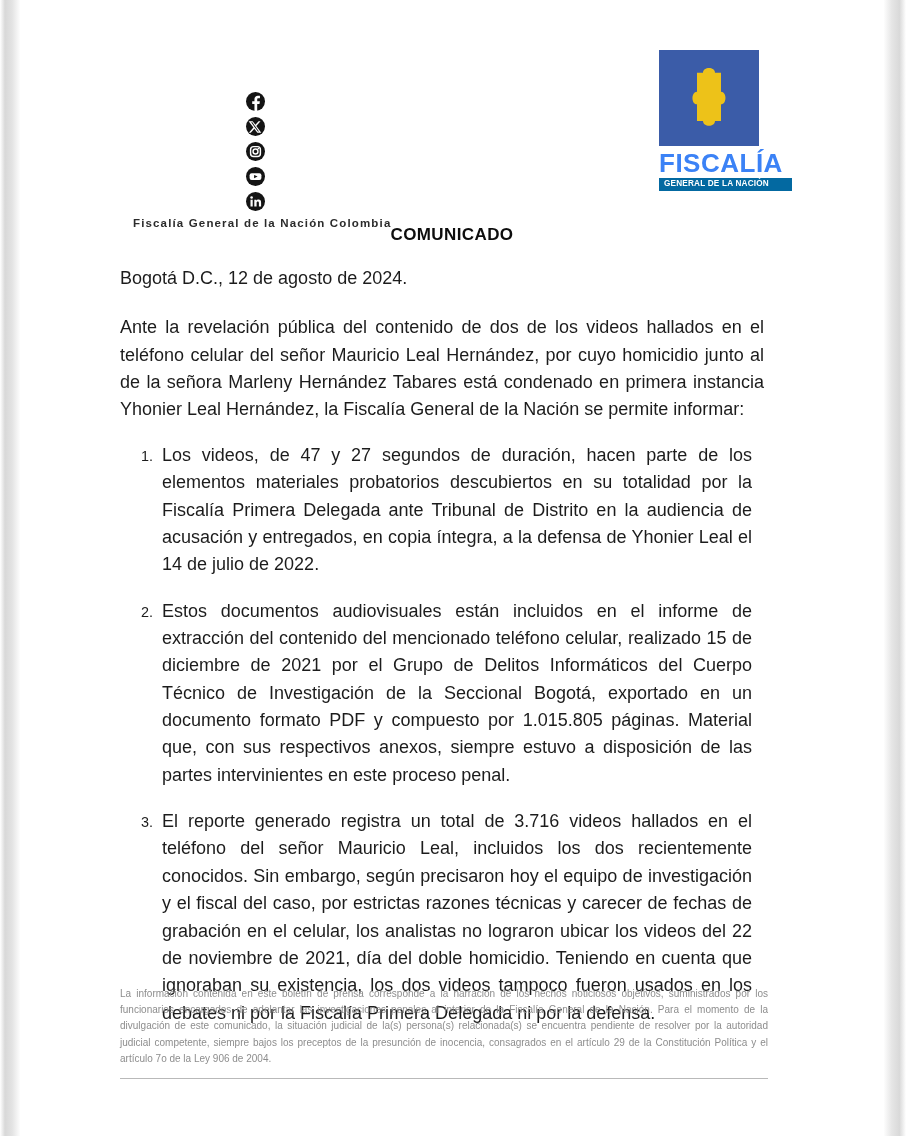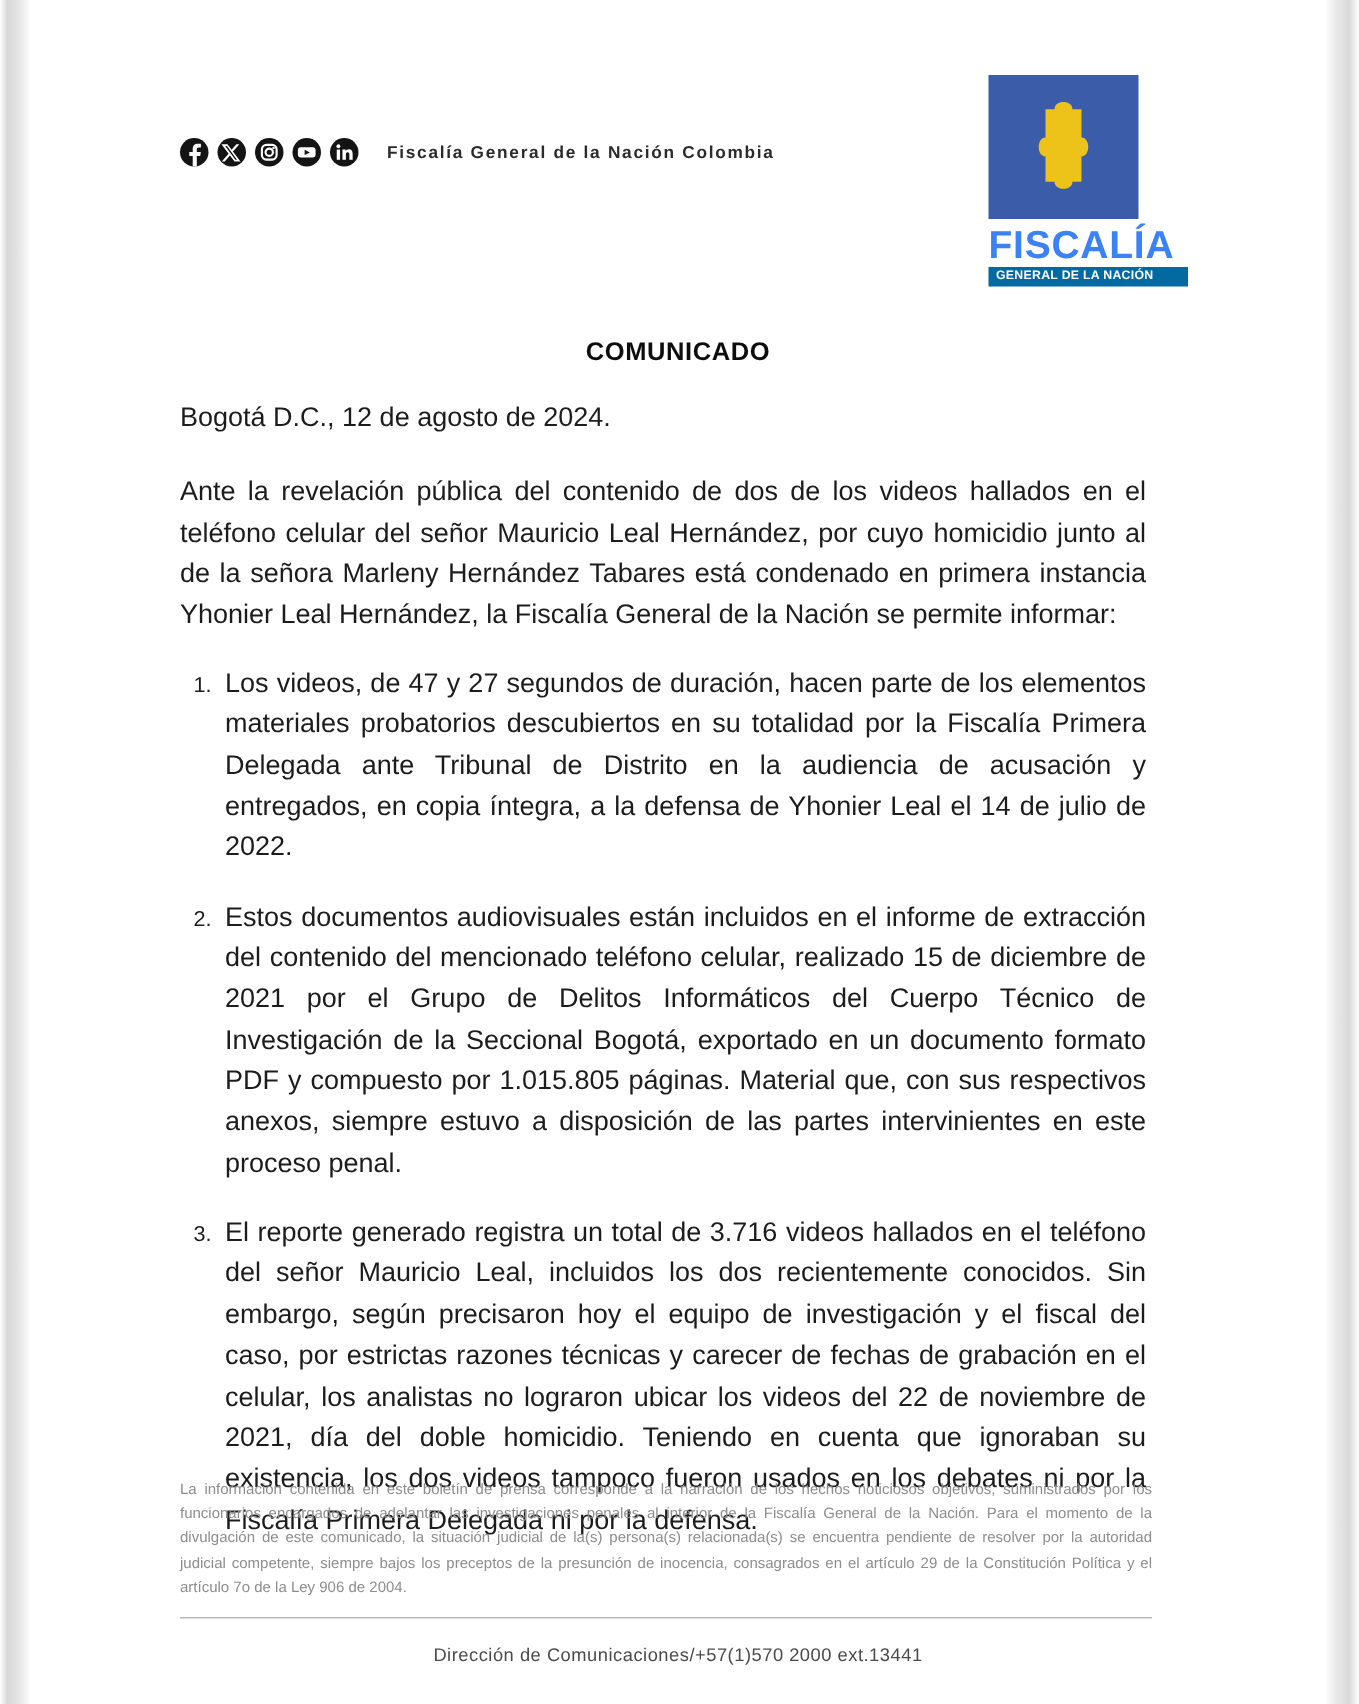--- a/index.html
+++ b/index.html
@@ -46,20 +46,21 @@
     width: 864px;
     height: 150px;
   }
   .social-row {
     position: absolute;
     left: 100px;
     top: 47px;
     display: flex;
     align-items: center;
     gap: 6px;
+    flex-direction: column;
   }
   .soc {
     width: 19px;
     height: 19px;
     border-radius: 50%;
     background: #141414;
     display: flex;
     align-items: center;
     justify-content: center;
     flex: none;
@@ -134,21 +135,21 @@
   }
   .para {
     margin: 0 0 18px 0;
     text-align: justify;
   }
   .para.date {
     text-align: left;
     margin-bottom: 22px;
   }
   ol.items {
-    margin: 0;
+    margin: 12px;
     padding: 0 0 0 25px;
     list-style: decimal;
   }
   ol.items > li {
     margin: 0 0 19px 0;
     padding-left: 5px;
     text-align: justify;
   }
   ol.items > li::marker {
     font-size: 14.4px;
@@ -276,17 +277,16 @@
     <ol class="items">
       <li>Los videos, de 47 y 27 segundos de duración, hacen parte de los elementos materiales probatorios descubiertos en su totalidad por la Fiscalía Primera Delegada ante Tribunal de Distrito en la audiencia de acusación y entregados, en copia íntegra, a la defensa de Yhonier Leal el 14 de julio de 2022.</li>
       <li>Estos documentos audiovisuales están incluidos en el informe de extracción del contenido del mencionado teléfono celular, realizado 15 de diciembre de 2021 por el Grupo de Delitos Informáticos del Cuerpo Técnico de Investigación de la Seccional Bogotá, exportado en un documento formato PDF y compuesto por 1.015.805 páginas. Material que, con sus respectivos anexos, siempre estuvo a disposición de las partes intervinientes en este proceso penal.</li>
       <li>El reporte generado registra un total de 3.716 videos hallados en el teléfono del señor Mauricio Leal, incluidos los dos recientemente conocidos. Sin embargo, según precisaron hoy el equipo de investigación y el fiscal del caso, por estrictas razones técnicas y carecer de fechas de grabación en el celular, los analistas no lograron ubicar los videos del 22 de noviembre de 2021, día del doble homicidio. Teniendo en cuenta que ignoraban su existencia, los dos videos tampoco fueron usados en los debates ni por la Fiscalía Primera Delegada ni por la defensa.</li>
     </ol>
   </div>
 
   <div class="disclaimer">La información contenida en este boletín de prensa corresponde a la narración de los hechos noticiosos objetivos, suministrados por los funcionarios encargados de adelantar las investigaciones penales al interior de la Fiscalía General de la Nación. Para el momento de la divulgación de este comunicado, la situación judicial de la(s) persona(s) relacionada(s) se encuentra  pendiente de resolver por la autoridad judicial competente, siempre bajos los preceptos de la presunción de inocencia, consagrados en el artículo 29 de la Constitución Política y el artículo 7o de  la Ley 906 de 2004.</div>
   <div class="rule"></div>
   <div class="footer-contact">
-    <div>Dirección de Comunicaciones/+57(1)570 2000 ext.13441</div>
     <div class="footer-site">www.fiscalia.gov.co</div>
   </div>
 
 </div>
 
 </body></html>

